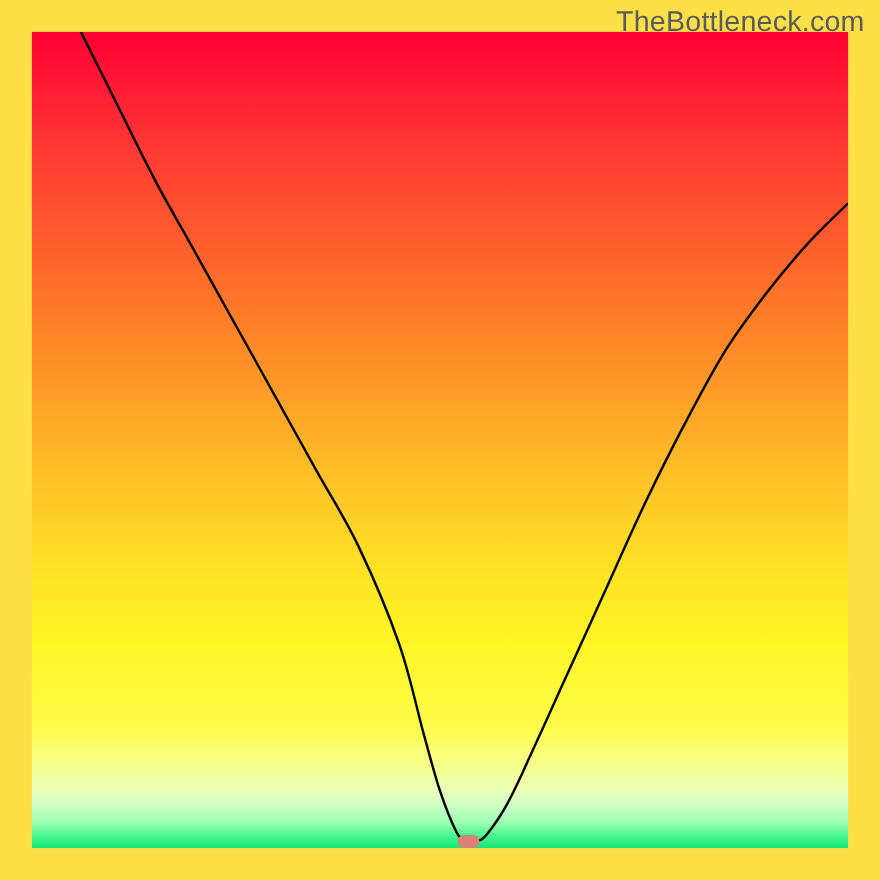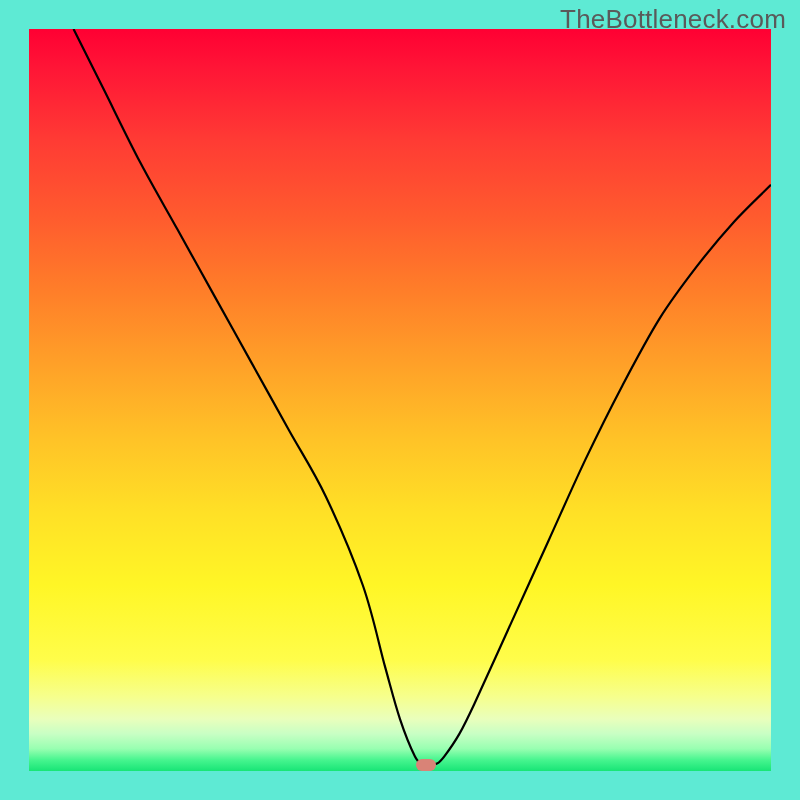--- a/index.html
+++ b/index.html
@@ -8,21 +8,21 @@
     width: 800px;
     height: 800px;
     background: #000;
     font-family: Arial, Helvetica, sans-serif;
     overflow: hidden;
   }
   .frame {
     position: relative;
     width: 800px;
     height: 800px;
-    background: #5eead4;
+    background: #fde047;
   }
   .watermark {
     position: absolute;
     top: 4px;
     right: 14px;
     color: #5a5a5a;
     font-size: 26px;
     font-weight: 400;
     letter-spacing: 0.2px;
     z-index: 10;

